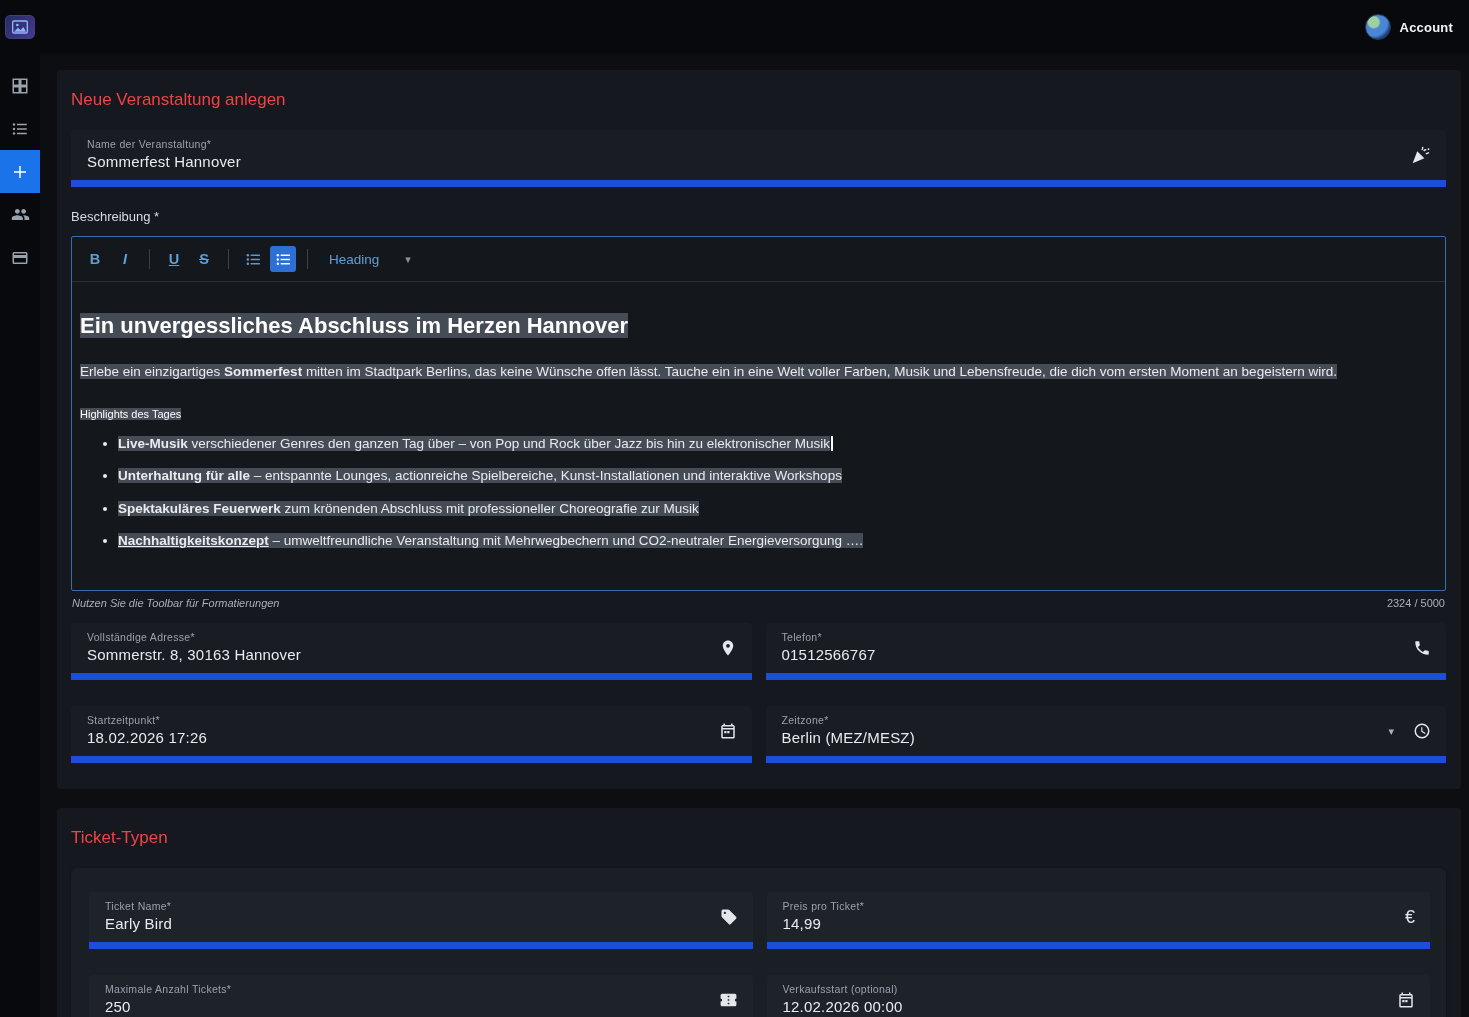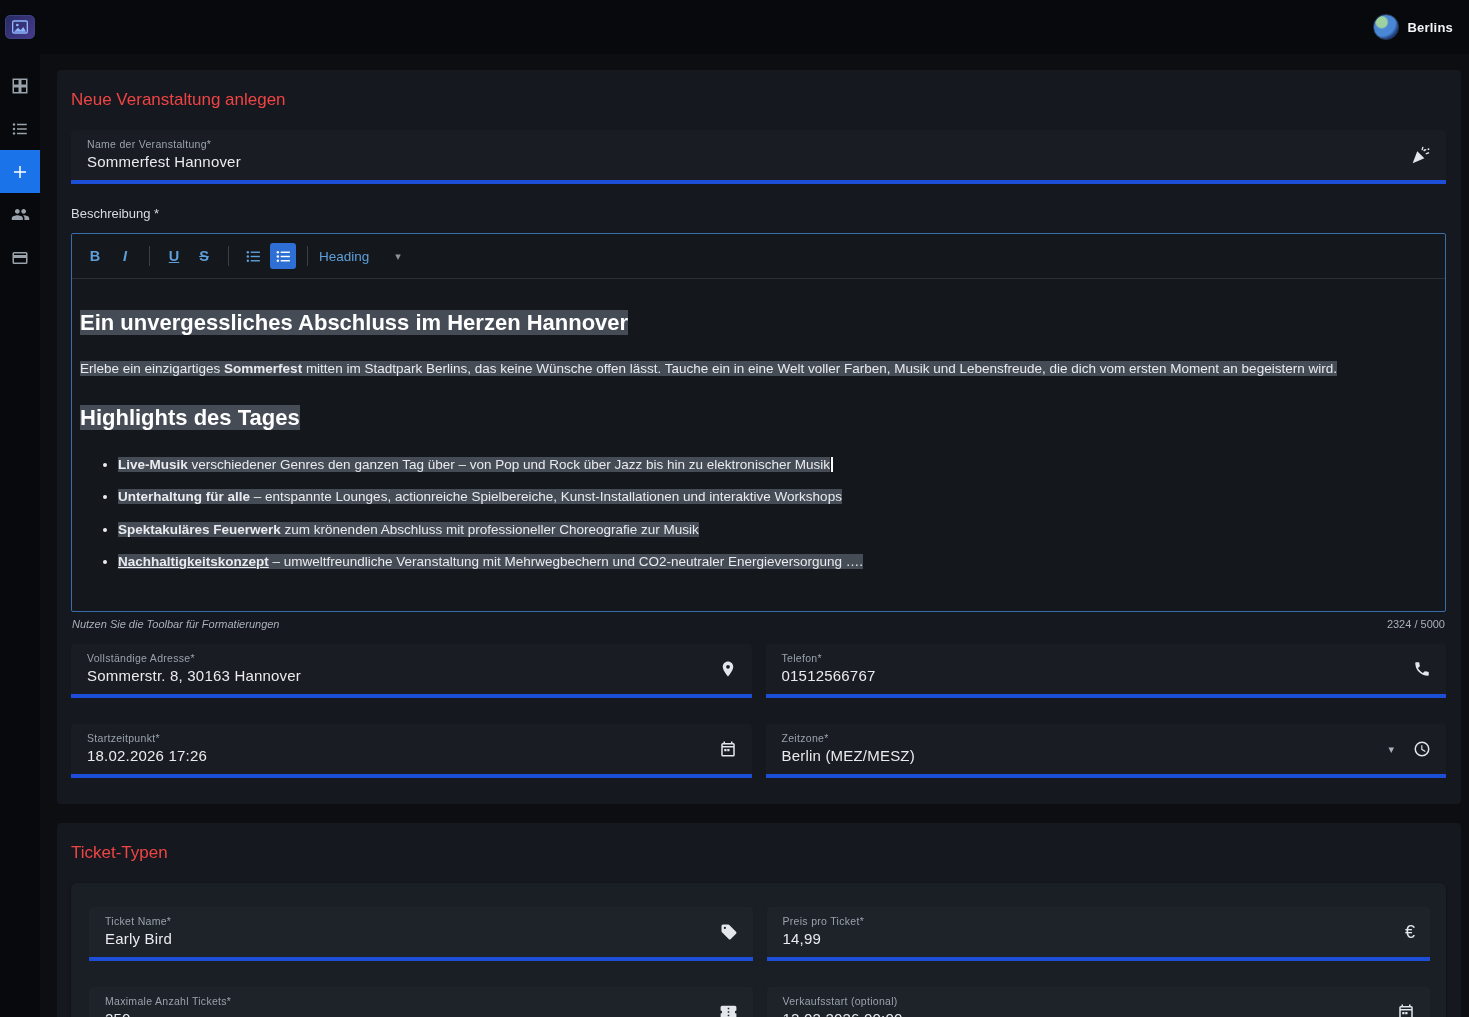--- a/index.html
+++ b/index.html
@@ -45,21 +45,21 @@
   
   .main{ position:absolute; top:54px; left:40px; width:1429px; padding:16px 8px 0 17px; }
   .card{
     background:#15181e; border-radius:4px; padding:20px 15px 26px 14px;
     margin-bottom:19px;
   }
   .card-title{ font-size:17px; font-weight:400; color:#ef4444; margin:0 0 20px 0; padding-left:0; }
 
   
   .field{
-    position:relative; border-bottom:4px solid #1d4ed8;
+    position:relative; border-bottom:7px solid #1d4ed8;
     background:rgba(255,255,255,.02); border-radius:4px 4px 0 0;
     padding:8px 46px 10px 16px;
   }
   .flabel{ display:block; font-size:10.5px; color:#9aa2ac; letter-spacing:.3px; margin-bottom:3px; }
   .field input{
     display:block; width:100%; background:transparent; border:none; outline:none;
     color:#e9ebee; font-size:15px; font-family:inherit; padding:0; letter-spacing:.2px;
   }
   .ficon{ position:absolute; right:15px; top:50%; transform:translateY(-50%); color:#e3e7ec; display:flex; }
   .fcaret{ position:absolute; right:52px; top:50%; transform:translateY(-50%); color:#aab1bb; font-size:11px; }
@@ -75,29 +75,29 @@
   }
   .tb{
     min-width:26px; height:26px; display:flex; align-items:center; justify-content:center;
     border-radius:3px; color:#5f9fd9; font-weight:700; font-size:14.5px; cursor:pointer;
   }
   .tb.it{ font-style:italic; }
   .tb.un{ text-decoration:underline; }
   .tb.st{ text-decoration:line-through; }
   .tb.active{ background:#2e6fd6; color:#fff; }
   .tdiv{ width:1px; height:20px; background:#3a414b; margin:0 7px; }
-  .theading{ color:#5f9fd9; font-size:13.5px; cursor:pointer; }
+  .theading{ color:#5f9fd9; font-size:13.5px; margin-left:10px; cursor:pointer; }
   .tcaret{ color:#8b939e; font-size:11px; margin-left:22px; cursor:pointer; }
 
   .editor-content{ padding:30px 18px 26px 8px; min-height:250px; cursor:text; }
   .hl{ background:#454c56; }
   .ed-h1{ font-size:22px; font-weight:700; margin:0 0 22px 0; line-height:1.25; color:#fff; }
   .ed-p{ font-size:13.5px; line-height:1.5; margin:0 0 8px 0; color:#e9ebee; }
-  .ed-h3{ font-size:22px; font-weight:700; margin:26px 0 6px 0; color:#fff; }
-  .ed-ul{ margin:24px 0 0 0; padding-left:38px; }
+  .ed-h3{ font-size:11px; font-weight:400; margin:26px 0 6px 0; color:#fff; }
+  .ed-ul{ margin:14px 0 0 0; padding-left:38px; }
   .ed-ul li{ font-size:13.5px; line-height:1.45; margin-bottom:13px; color:#e9ebee; }
   .b{ font-weight:700; }
   .u{ text-decoration:underline;text-align:right; }
   .caret{
     display:inline-block; width:2px; height:15px; background:#fff;
     vertical-align:text-bottom; margin-left:1px;
   }
 
   .helper-row{
     display:flex; justify-content:space-between; align-items:center;
@@ -124,21 +124,21 @@
     <span>
       <svg width="16" height="14" viewBox="0 0 24 20" fill="#8fb6ff">
         <rect x="1" y="1" width="22" height="18" rx="2" fill="none" stroke="#8fb6ff" stroke-width="2"></rect>
         <circle cx="8" cy="7" r="2"></circle>
         <path d="M3 17l6-6 4 4 4-5 4 7z"></path>
       </svg>
     </span>
   </div>
   <div class="account">
     <span class="avatar"></span>
-    <span class="account-label">Berlins</span>
+    <span class="account-label">Account</span>
   </div>
 </div>
 
 <div class="sidebar">
   <div class="nav">
     <span>
       <svg width="18" height="18" viewBox="0 0 24 24" fill="currentColor">
         <path d="M3 3h8v8H3zm10 0h8v8h-8zM3 13h8v8H3zm10 0h8v8h-8z" fill="none" stroke="currentColor" stroke-width="2"></path>
       </svg>
     </span>

